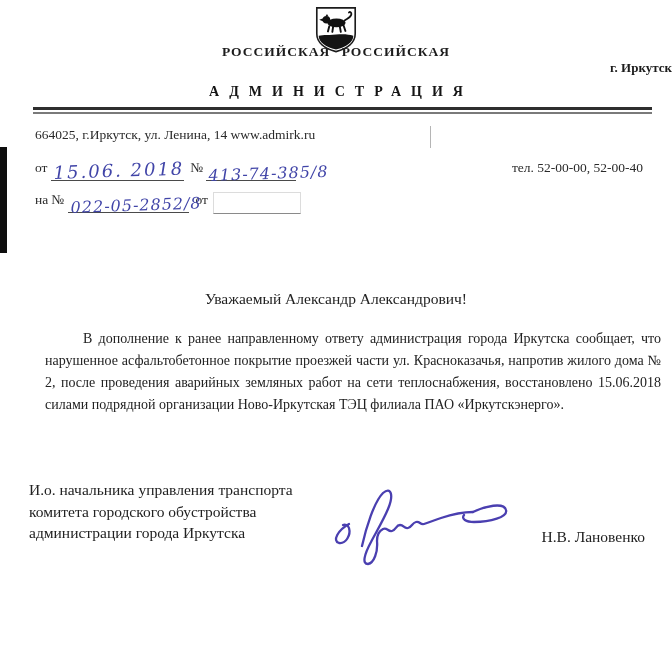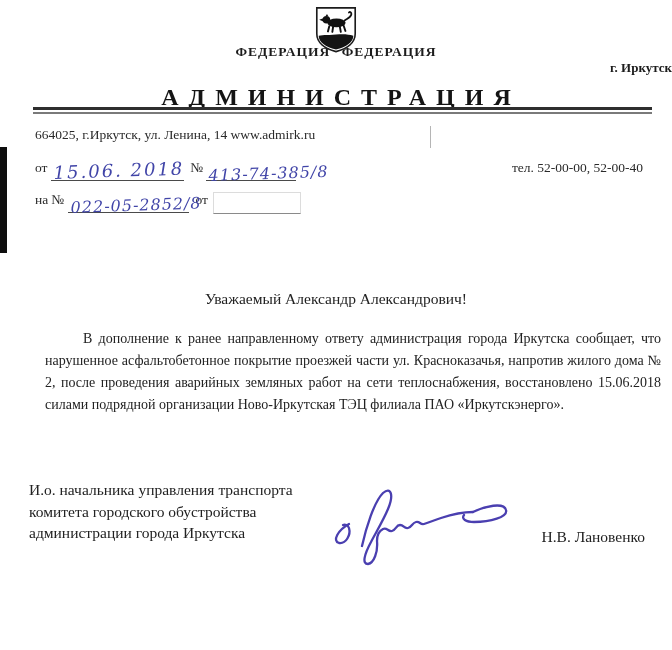--- a/index.html
+++ b/index.html
@@ -14,21 +14,21 @@
   
   .scan-bar{position:absolute;left:0;top:147px;width:7px;height:106px;background:#0e0e0e;}
 
   
   .crest{position:absolute;left:313px;top:6px;width:46px;height:48px;}
   .country{position:absolute;left:0;top:44px;width:672px;text-align:center;
     font-weight:bold;font-size:13.5px;letter-spacing:1px;word-spacing:7px;color:#1c1c1c;}
   .city{position:absolute;left:0;top:60px;width:672px;text-align:right;
     font-weight:bold;font-size:13px;color:#1c1c1c;}
   .org{position:absolute;left:0;top:84px;width:672px;text-align:center;
-    font-weight:bold;font-size:24px;letter-spacing:10px;text-indent:10px;color:#141414;}
+    font-weight:bold;font-size:14px;letter-spacing:10px;text-indent:10px;color:#141414;}
   .rule{position:absolute;left:33px;top:107px;width:619px;}
   .rule .r1{height:3px;background:#2e2e2e;}
   .rule .r2{height:2px;background:#7a7a7a;margin-top:2px;}
 
   .addr{position:absolute;left:35px;top:127px;font-size:13.5px;color:#2a2a2a;}
   .phone{position:absolute;right:29px;top:132px;font-size:13.5px;color:#2a2a2a;margin-top:28px;}
   .vtick{position:absolute;left:430px;top:126px;width:1px;height:22px;background:#b5b5b5;}
 
   
   .refs{position:absolute;left:35px;top:160px;font-size:13.5px;color:#2a2a2a;}
@@ -75,21 +75,21 @@
 
       <ellipse cx="23.5" cy="17.5" rx="9.5" ry="4.6" fill="#111"></ellipse>
       <circle cx="13" cy="14.2" r="3.9" fill="#111"></circle>
       <path d="M10.5,12.5 L5.5,14.2 L10.5,16.4 Z" fill="#111"></path>
       <path d="M12,10.6 L13.6,8.4 L15,10.8 Z" fill="#111"></path>
       <path d="M16,21 L14.6,26.5 M20,21.5 L19.2,27 M27,21.5 L28,27 M31,20.5 L32.8,26" stroke="#111" stroke-width="2" fill="none" stroke-linecap="round"></path>
       <path d="M32,15 C36,12.5 38.5,12 39,8.5 C39.2,6.5 37.5,5.6 36.5,6.8" stroke="#111" stroke-width="1.9" fill="none" stroke-linecap="round"></path>
     </svg>
   </div>
 
-  <div class="country">ФЕДЕРАЦИЯ  ФЕДЕРАЦИЯ</div>
+  <div class="country">РОССИЙСКАЯ  РОССИЙСКАЯ</div>
   <div class="city">г. Иркутск</div>
   <div class="org">АДМИНИСТРАЦИЯ</div>
 
   <div class="rule">
     <div class="r1"></div>
       <div class="r2"></div>
   </div>
 
   <div class="addr">664025,  г.Иркутск, ул. Ленина, 14    www.admirk.ru</div>
   <div class="vtick"></div>

